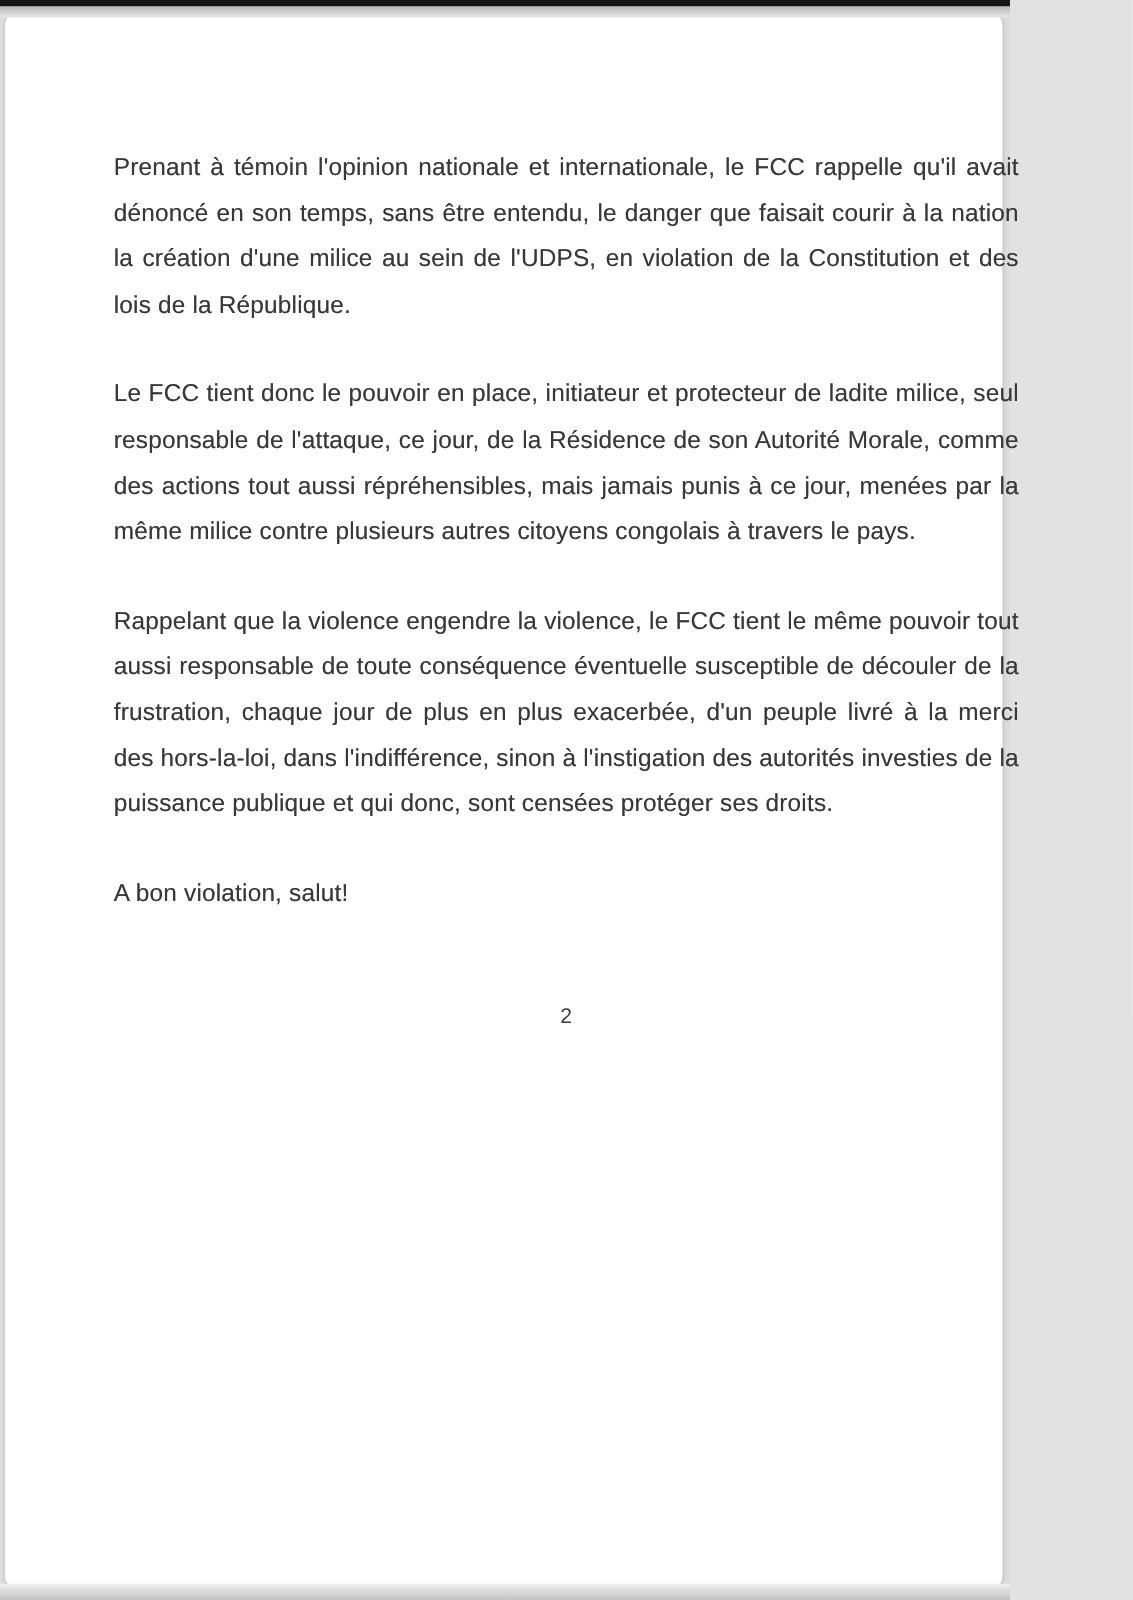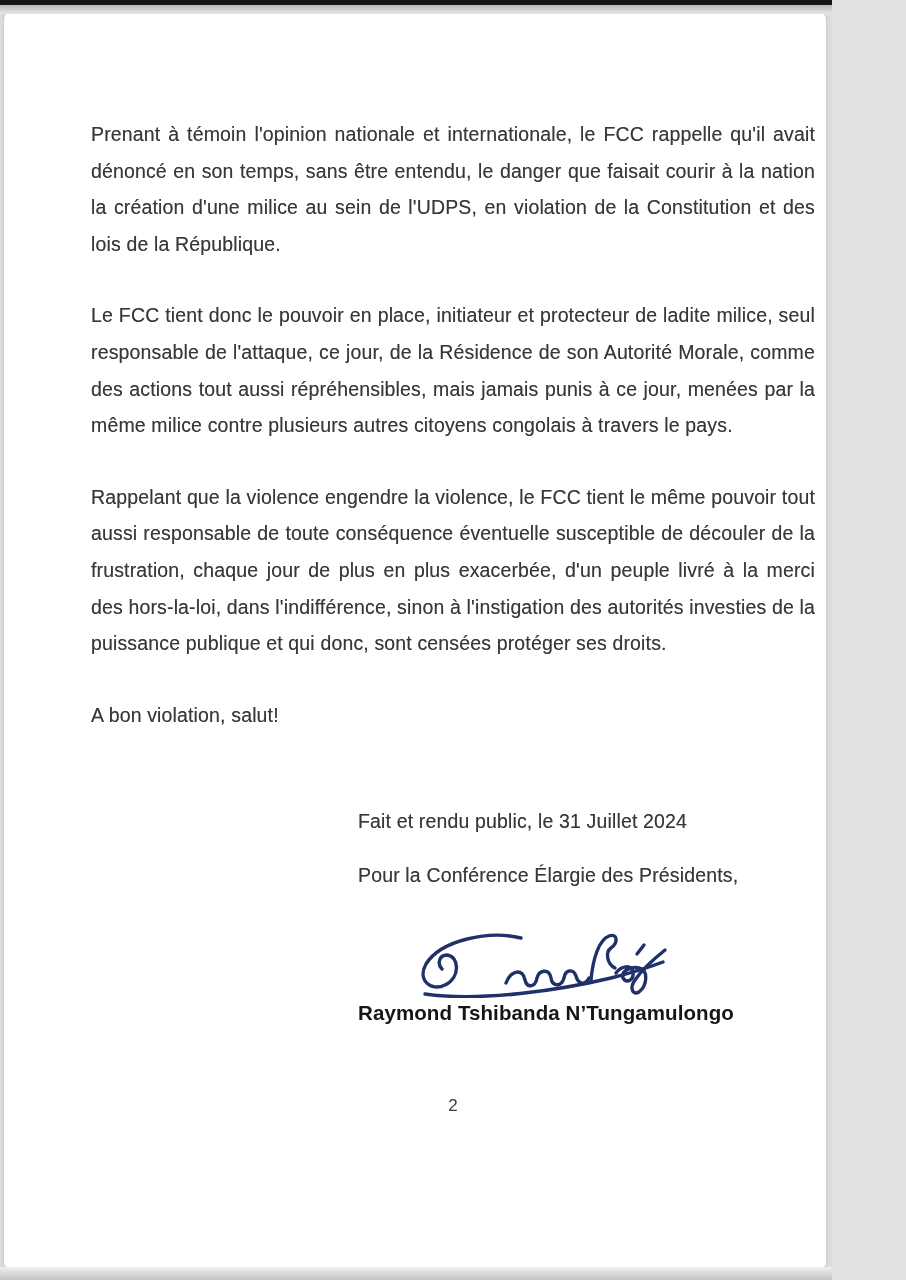--- a/index.html
+++ b/index.html
@@ -9,21 +9,20 @@
     height: 1280px;
     font-family: "Liberation Sans", sans-serif;
     background: #e2e2e2;
     overflow: hidden;
   }
   .scan-frame {
     position: relative;
     width: 808px;
     height: 1280px;
     background: #dcdcdc;
-    padding-left: 24px;
   }
   .edge-top-black {
     position: absolute;
     top: 0; left: 0; right: 0;
     height: 5px;
     background: #151515;
     z-index: 3;
   }
   .edge-top-gray {
     position: absolute;
@@ -122,33 +121,16 @@
   <div class="edge-top-gray"></div>
   <div class="paper"></div>
   <div class="edge-bottom-gray"></div>
 
   <div class="content">
     <p class="body-par">Prenant à témoin l'opinion nationale et internationale, le FCC rappelle qu'il avait dénoncé en son temps, sans être entendu, le danger que faisait courir à la nation la création d'une milice au sein de l'UDPS, en violation de la Constitution et des lois de la République.</p>
     <p class="body-par">Le FCC tient donc le pouvoir en place, initiateur et protecteur de ladite milice, seul responsable de l'attaque, ce jour, de la Résidence de son Autorité Morale, comme des actions tout aussi répréhensibles, mais jamais punis à ce jour, menées par la même milice contre plusieurs autres citoyens congolais à travers le pays.</p>
     <p class="body-par">Rappelant que la violence engendre la violence, le FCC tient le même pouvoir tout aussi responsable de toute conséquence éventuelle susceptible de découler de la frustration, chaque jour de plus en plus exacerbée, d'un peuple livré à la merci des hors-la-loi, dans l'indifférence, sinon à l'instigation des autorités investies de la puissance publique et qui donc, sont censées protéger ses droits.</p>
     <p class="salutation">A bon violation, salut!</p>
 
-    <div class="closing">
-      <p class="closing-line">Fait et rendu public, le 31 Juillet 2024</p>
-      <p class="closing-line for-line">Pour la Conférence Élargie des Présidents,</p>
-
-      <div class="signature-wrap">
-        <svg viewBox="0 0 260 70" fill="none" stroke="#203069" stroke-width="3.4" stroke-linecap="round" stroke-linejoin="round">
-          <path d="M110 10 C78 2, 30 12, 15 36 C6 52, 20 64, 34 57 C50 49, 48 28, 36 27 C28 27, 26 36, 31 41"></path>
-          <path d="M95 55 C100 42, 112 40, 114 52 C116 60, 124 60, 126 50 C128 42, 138 40, 140 50 C141 58, 150 60, 153 50 C154 42, 162 40, 165 48 C167 56, 174 58, 178 50"></path>
-          <path d="M180 52 C182 30, 188 12, 198 8 C206 5, 208 14, 200 20 C194 24, 196 36, 204 40"></path>
-          <path d="M205 45 C210 38, 220 36, 222 44 C223 52, 216 56, 212 50 C210 44, 218 38, 228 40 C238 42, 236 58, 228 64 C222 68, 218 60, 224 52 C232 40, 244 30, 254 22"></path>
-          <path d="M14 66 C70 74, 150 62, 200 50 C220 45, 236 40, 252 34"></path>
-          <path d="M226 26 L233 17"></path>
-        </svg>
-      </div>
-
-      <p class="signer-name">Raymond Tshibanda N’Tungamulongo</p>
-    </div>
 
     <div class="page-number">2</div>
   </div>
 </div>
 
 </body></html>

